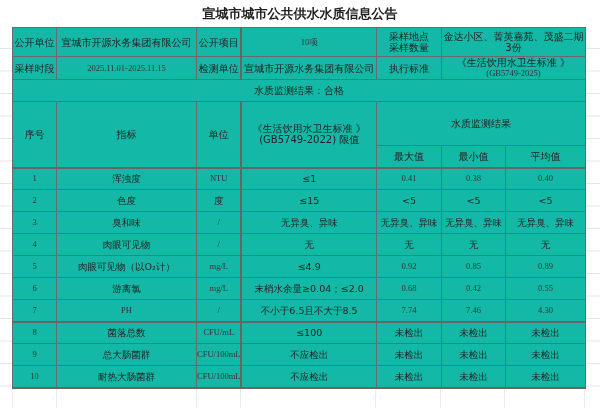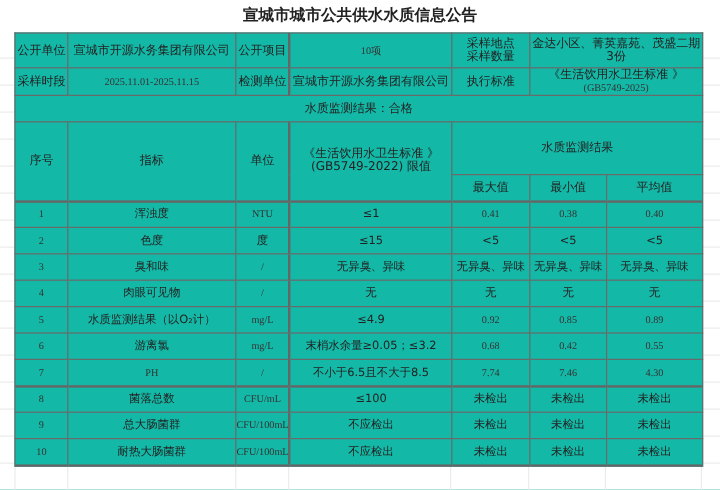--- a/index.html
+++ b/index.html
@@ -151,32 +151,32 @@
     <td class="mono">4</td>
     <td>肉眼可见物</td>
     <td class="mono">/</td>
     <td class="thick-l">无</td>
     <td>无</td>
     <td>无</td>
     <td>无</td>
   </tr>
   <tr style="height:22px">
     <td class="mono">5</td>
-    <td>水质监测结果（以O₂计）</td>
+    <td>肉眼可见物（以O₂计）</td>
     <td class="mono">mg/L</td>
     <td class="thick-l">≤4.9</td>
     <td class="mono">0.92</td>
     <td class="mono">0.85</td>
     <td class="mono">0.89</td>
   </tr>
   <tr style="height:22px">
     <td class="mono">6</td>
     <td>游离氯</td>
     <td class="mono">mg/L</td>
-    <td class="thick-l">末梢水余量≥0.05；≤3.2</td>
+    <td class="thick-l">末梢水余量≥0.04；≤2.0</td>
     <td class="mono">0.68</td>
     <td class="mono">0.42</td>
     <td class="mono">0.55</td>
   </tr>
   <tr style="height:22px" class="thick-b">
     <td class="mono">7</td>
     <td class="mono">PH</td>
     <td class="mono">/</td>
     <td class="thick-l">不小于6.5且不大于8.5</td>
     <td class="mono">7.74</td>

